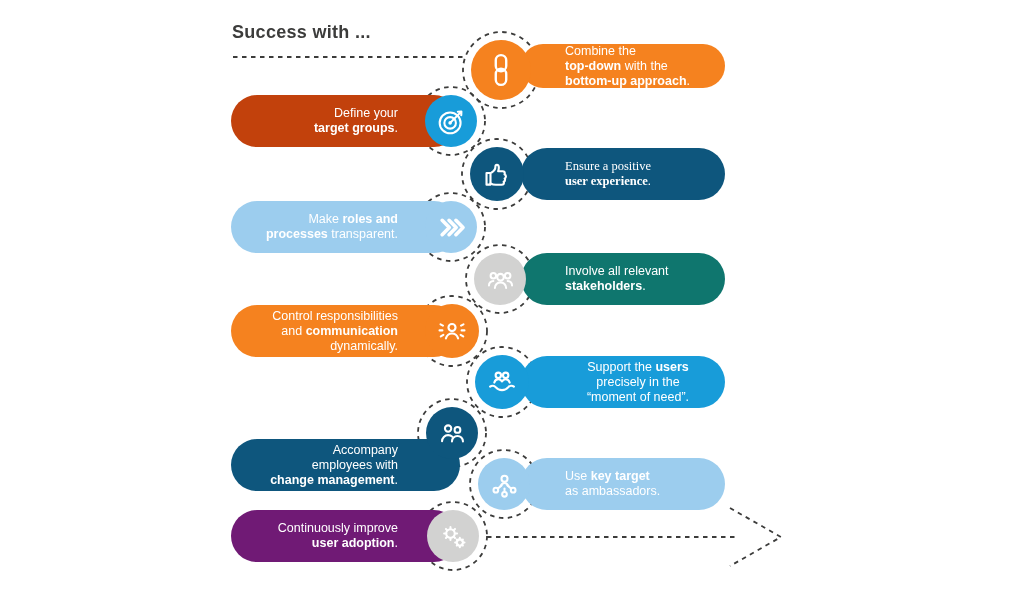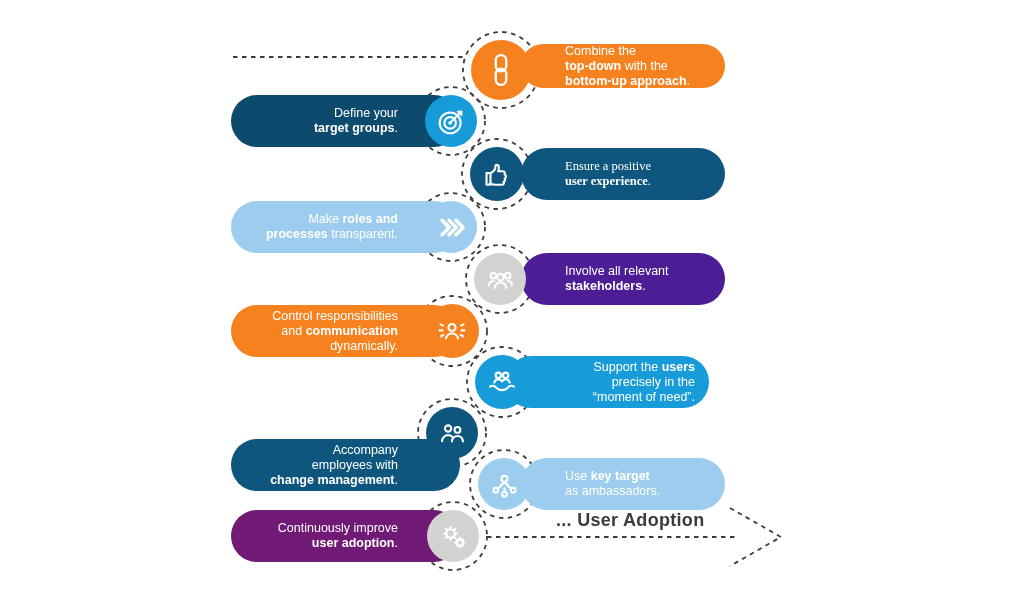--- a/index.html
+++ b/index.html
@@ -34,36 +34,36 @@
       <circle cx="451" cy="227" r="34" class="dash"></circle>
       <circle cx="500" cy="279" r="34" class="dash"></circle>
       <circle cx="452" cy="331" r="35" class="dash"></circle>
       <circle cx="502" cy="382" r="35" class="dash"></circle>
       <circle cx="452" cy="433" r="34" class="dash"></circle>
       <circle cx="504" cy="484" r="34" class="dash"></circle>
       <circle cx="453" cy="536" r="34" class="dash"></circle>
       <path d="M487 537 H 736" class="dash"></path>
       <path d="M730 508 L 781 537 L 730 566" class="dash"></path>
     </svg>
-  <div class="title" id="title-bottom">... User Adoption</div>
+  <div class="title" id="title-top">Success with ...</div>
   <div id="steps">
       <div class="pill" style="background: rgb(245, 130, 31); top: 44px; height: 44px; left: 521px; width: 204px; padding-left: 44px; padding-right: 14px; text-align: left;">
         <div class="txt">
           <div><span>Combine the</span></div>
           <div><span class="b">top-down</span><span> with the</span></div>
           <div><span class="b">bottom-up approach</span><span>.</span></div>
         </div>
       </div>
       <div class="icon-circle" style="left: 471px; top: 40px; width: 60px; height: 60px; background: rgb(245, 130, 31);">
         <svg viewBox="0 0 24 24" width="38" height="38" fill="none" stroke="#fff" stroke-width="1.5" stroke-linecap="round" stroke-linejoin="round">
           <rect x="8.7" y="2.6" width="6.6" height="10.2" rx="3.3"></rect>
           <rect x="8.7" y="11.2" width="6.6" height="10.2" rx="3.3"></rect>
         </svg>
       </div>
-      <div class="pill" style="background: #0c4a6e; top: 95px; height: 52px; left: 231px; width: 229px; padding-left: 16px; padding-right: 62px; text-align: right;">
+      <div class="pill" style="background: #c2410c; top: 95px; height: 52px; left: 231px; width: 229px; padding-left: 16px; padding-right: 62px; text-align: right;">
         <div class="txt">
           <div><span>Define your</span></div>
           <div><span class="b">target groups</span><span>.</span></div>
         </div>
       </div>
       <div class="icon-circle" style="left: 425px; top: 95px; width: 52px; height: 52px; background: rgb(24, 156, 217);">
         <svg viewBox="0 0 24 24" width="33" height="33" fill="none" stroke="#fff" stroke-width="1.5" stroke-linecap="round" stroke-linejoin="round">
           <circle cx="11" cy="13" r="7.6"></circle>
           <circle cx="11" cy="13" r="4.2"></circle>
           <circle cx="11" cy="13" r="1.3" fill="#fff" stroke="none"></circle>
@@ -89,21 +89,21 @@
           <div><span class="b">processes</span><span> transparent.</span></div>
         </div>
       </div>
       <div class="icon-circle" style="left: 425px; top: 201px; width: 52px; height: 52px; background: rgb(156, 205, 238);">
         <svg viewBox="0 0 24 24" width="33" height="33" fill="none" stroke="#fff" stroke-width="1.5" stroke-linecap="round" stroke-linejoin="round">
           <path d="M5.2 6.8 10.4 12 5.2 17.2" stroke-width="2.6"></path>
           <path d="M10.2 6.8 15.4 12 10.2 17.2" stroke-width="2.6"></path>
           <path d="M15.2 6.8 20.4 12 15.2 17.2" stroke-width="2.6"></path>
         </svg>
       </div>
-      <div class="pill" style="background: #4c1d95; top: 253px; height: 52px; left: 521px; width: 204px; padding-left: 44px; padding-right: 14px; text-align: left;">
+      <div class="pill" style="background: #0f766e; top: 253px; height: 52px; left: 521px; width: 204px; padding-left: 44px; padding-right: 14px; text-align: left;">
         <div class="txt">
           <div><span>Involve all relevant</span></div>
           <div><span class="b">stakeholders</span><span>.</span></div>
         </div>
       </div>
       <div class="icon-circle" style="left: 474px; top: 253px; width: 52px; height: 52px; background: rgb(210, 210, 209);">
         <svg viewBox="0 0 24 24" width="33" height="33" fill="none" stroke="#fff" stroke-width="1.5" stroke-linecap="round" stroke-linejoin="round">
           <circle cx="6.8" cy="9.3" r="2"></circle>
           <path d="M3.6 16.3c0-1.8 1.4-3.2 3.2-3.2"></path>
           <circle cx="17.2" cy="9.3" r="2"></circle>
@@ -124,21 +124,21 @@
           <circle cx="12" cy="9.6" r="2.5"></circle>
           <path d="M7.7 17.2c.6-2 2.3-3.4 4.3-3.4s3.7 1.4 4.3 3.4"></path>
           <path d="M5.6 8.2 3.9 7.3"></path>
           <path d="M5.2 11.6 3.2 11.6"></path>
           <path d="M5.9 14.7 4.1 15.8"></path>
           <path d="M18.4 8.2 20.1 7.3"></path>
           <path d="M18.8 11.6 20.8 11.6"></path>
           <path d="M18.1 14.7 19.9 15.8"></path>
         </svg>
       </div>
-      <div class="pill" style="background: rgb(24, 156, 217); top: 356px; height: 52px; left: 505px; width: 204px; padding-left: 44px; padding-right: 14px; text-align: right;">
+      <div class="pill" style="background: rgb(24, 156, 217); top: 356px; height: 52px; left: 521px; width: 204px; padding-left: 44px; padding-right: 14px; text-align: center;">
         <div class="txt">
           <div><span>Support the </span><span class="b">users</span></div>
           <div><span>precisely in the</span></div>
           <div><span>“moment of need”.</span></div>
         </div>
       </div>
       <div class="icon-circle" style="left: 475px; top: 355px; width: 54px; height: 54px; background: rgb(24, 156, 217);">
         <svg viewBox="0 0 24 24" width="34" height="34" fill="none" stroke="#fff" stroke-width="1.5" stroke-linecap="round" stroke-linejoin="round">
           <circle cx="9.4" cy="7.3" r="1.9"></circle>
           <circle cx="14.6" cy="7.3" r="1.9"></circle>

